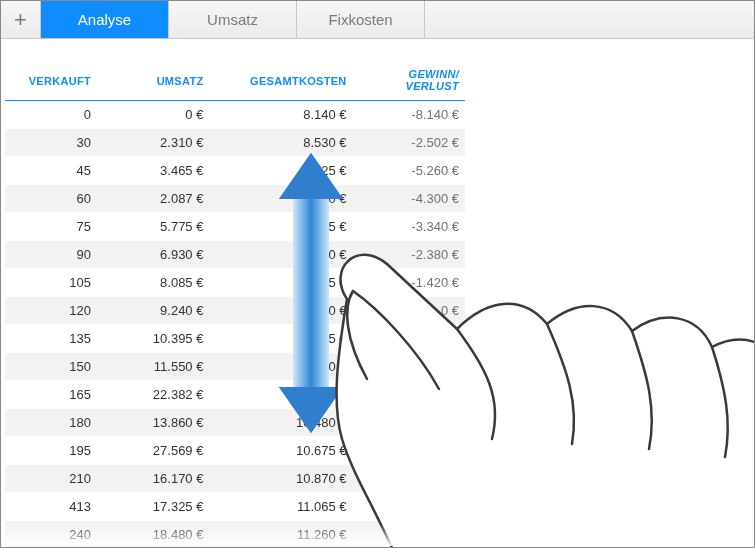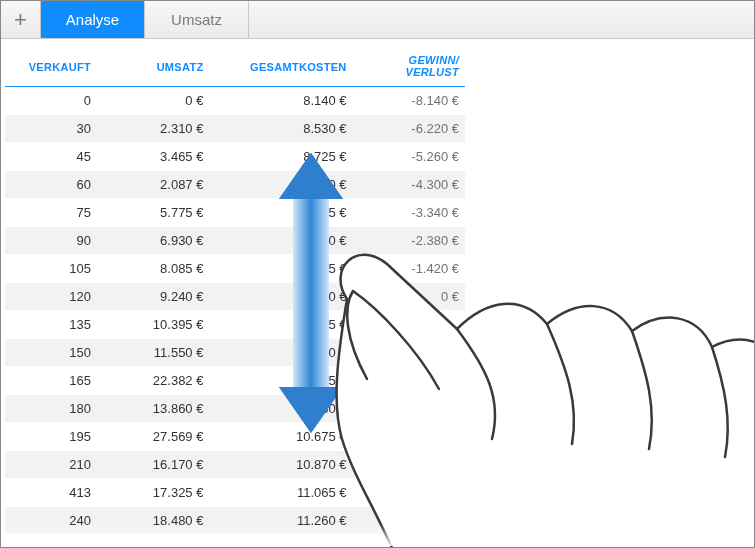--- a/index.html
+++ b/index.html
@@ -1,22 +1,22 @@
 <!DOCTYPE html>
 <html><head>
 <meta charset="utf-8">
 <style>
   * { box-sizing: border-box; margin: 0; padding: 0; }
   html, body { width: 755px; height: 548px; overflow: hidden; font-family: -apple-system, "Helvetica Neue", Arial, sans-serif; }
   .frame { width: 755px; height: 548px; position: relative; background: #fff; border: 1px solid #888; }
   .toolbar { height: 38px; background: linear-gradient(#f7f7f7,#eceaea); border-bottom: 1px solid #c9c7c7; display: flex; align-items: stretch; }
   .add-btn { width: 40px; display: flex; align-items: center; justify-content: center; border-right: 1px solid #c9c7c7; color: #7a7a7a; font-size: 22px; font-weight: 200; cursor: pointer; }
-  .tab { width: 104px; display: flex; align-items: center; justify-content: center; border-right: 1px solid #c9c7c7; font-size: 15px; color: #7a7a7a; cursor: pointer; }
+  .tab { width: 128px; display: flex; align-items: center; justify-content: center; border-right: 1px solid #c9c7c7; font-size: 15px; color: #7a7a7a; cursor: pointer; }
   .tab.active { background: #0f8cff; color: #fff; }
-  .content { position: absolute; top: 38px; left: 0; right: 0; bottom: 0; overflow: hidden; padding-top: 6px; }
+  .content { position: absolute; top: 38px; left: 0; right: 0; bottom: 0; overflow: hidden; padding-top: 20px; }
   table { border-collapse: collapse; width: 460px; margin-left: 4px; }
   th { color: #0f8cff; font-size: 11px; font-weight: 700; letter-spacing: 0.3px; padding: 10px 6px 8px; text-align: right; border-bottom: 1px solid #0f8cff; }
   th.two-line { line-height: 1.05; font-style: italic; }
   td { font-size: 13px; color: #333; padding: 6px 6px; text-align: right; height: 27px; border-bottom: 1px solid #fff; }
   tbody tr:nth-child(even) td { background: #f2f2f2; }
   tbody tr:nth-child(odd) td { background: #fff; }
   td.neg { color: #737373; }
   td.pos { color: #2b8aa8; }
   col.c1 { width: 90px; }
   col.c2 { width: 110px; }
@@ -28,20 +28,21 @@
 </style>
 </head>
 <body>
 
 <div class="frame">
 
   <div class="toolbar">
     <div class="add-btn">+</div>
     <div class="tab active">Analyse</div>
     <div class="tab">Umsatz</div>
+    <div class="tab">Fixkosten</div>
   </div>
 
   <div class="content">
     <table>
       <colgroup>
           <col class="c1">
           <col class="c2">
           <col class="c3">
           <col class="c4">
         </colgroup>
@@ -60,21 +61,21 @@
           <tr>
             <td>0</td>
             <td>0 €</td>
             <td>8.140 €</td>
             <td class="neg">-8.140 €</td>
           </tr>
           <tr>
             <td>30</td>
             <td>2.310 €</td>
             <td>8.530 €</td>
-            <td class="neg">-6.220 €</td>
+            <td class="neg">-2.502 €</td>
           </tr>
           <tr>
             <td>45</td>
             <td>3.465 €</td>
             <td>8.725 €</td>
             <td class="neg">-5.260 €</td>
           </tr>
           <tr>
             <td>60</td>
             <td>2.087 €</td>

